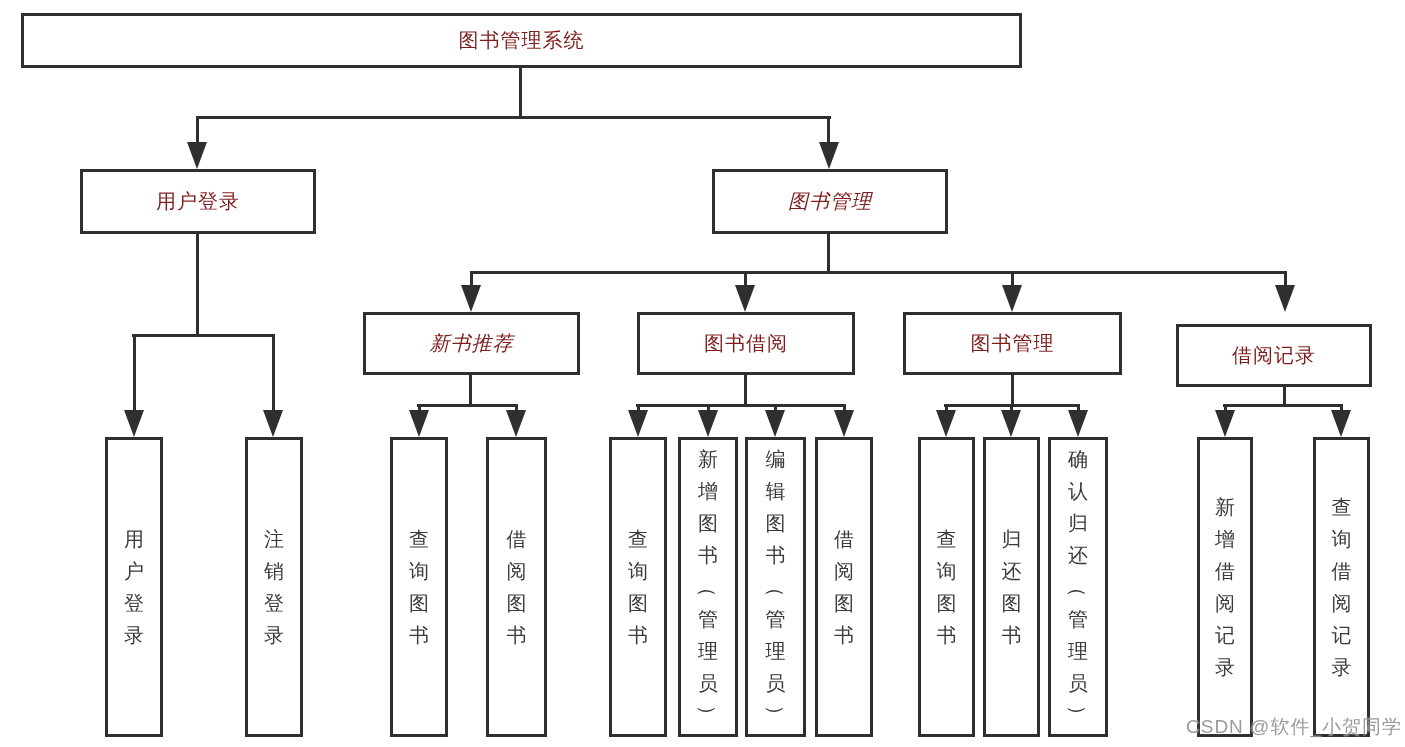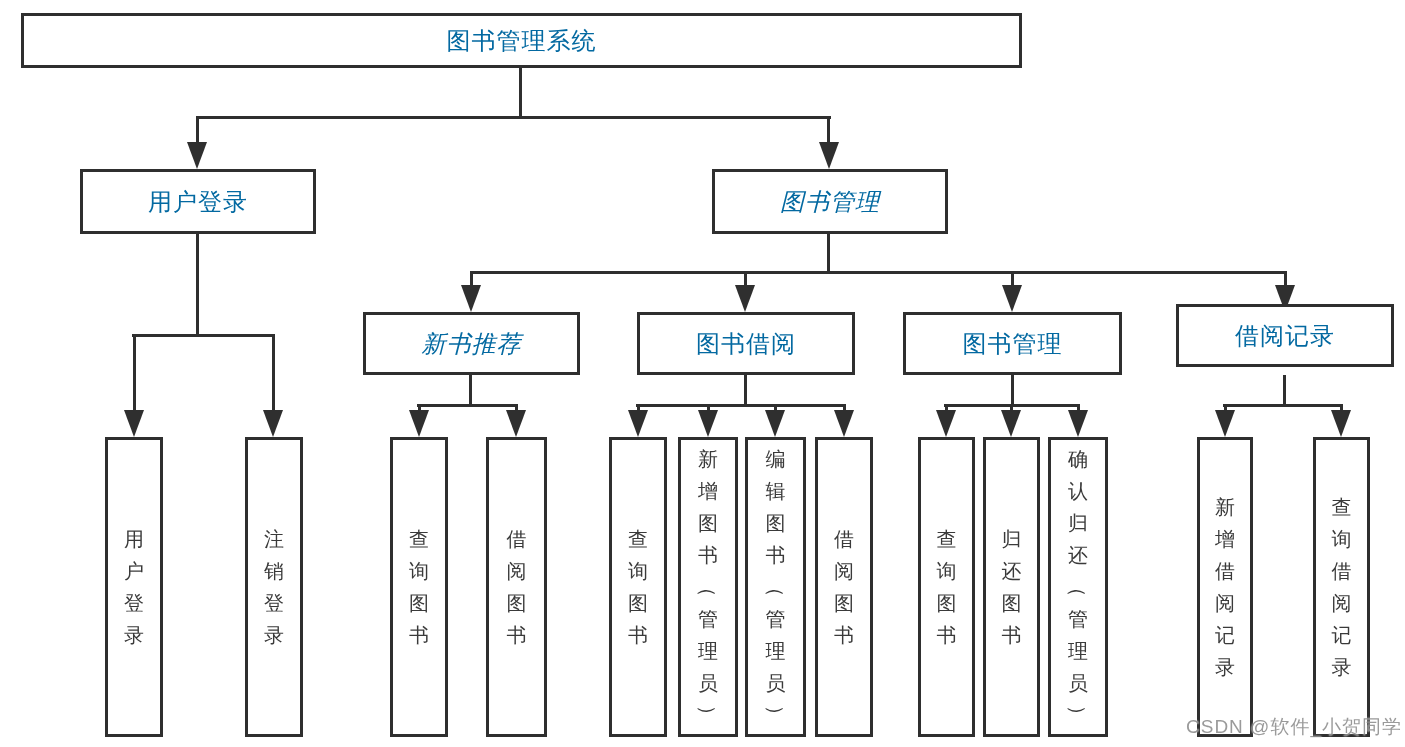--- a/index.html
+++ b/index.html
@@ -12,22 +12,22 @@
     background: #ffffff;
     overflow: hidden;
   }
   .box {
     position: absolute;
     border: 3px solid #2f2f2f;
     background: #ffffff;
     display: flex;
     align-items: center;
     justify-content: center;
-    color: #0369a1;
-    font-size: 24px;
+    color: #7f1d1d;
+    font-size: 20px;
     letter-spacing: 1px;
     z-index: 2;
   }
   .vbox {
     position: absolute;
     border: 3px solid #2f2f2f;
     background: #ffffff;
     display: flex;
     flex-direction: column;
     align-items: center;
@@ -95,21 +95,21 @@
   <div class="line" style="left:744px; top:271px; width:3px; height:18px;"></div>
   <div class="arr" style="left:735px; top:285px;"></div>
   <div class="line" style="left:1011px; top:271px; width:3px; height:18px;"></div>
   <div class="arr" style="left:1002px; top:285px;"></div>
   <div class="line" style="left:1284px; top:271px; width:3px; height:18px;"></div>
   <div class="arr" style="left:1275px; top:285px;"></div>
 
   <div class="box" style="left:363px; top:312px; width:217px; height:63px;font-style:italic;">新书推荐</div>
   <div class="box" style="left:637px; top:312px; width:218px; height:63px;">图书借阅</div>
   <div class="box" style="left:903px; top:312px; width:219px; height:63px;">图书管理</div>
-  <div class="box" style="left:1176px; top:304px; width:218px; height:63px;">借阅记录</div>
+  <div class="box" style="left:1176px; top:324px; width:196px; height:63px;">借阅记录</div>
 
   <div class="line" style="left:469px; top:375px; width:3px; height:31px;"></div>
   <div class="line" style="left:417px; top:404px; width:101px; height:3px;"></div>
   <div class="line" style="left:418px; top:404px; width:3px; height:10px;"></div>
   <div class="arr" style="left:409px; top:410px;"></div>
   <div class="line" style="left:515px; top:404px; width:3px; height:10px;"></div>
   <div class="arr" style="left:506px; top:410px;"></div>
 
   <div class="line" style="left:744px; top:375px; width:3px; height:31px;"></div>
   <div class="line" style="left:636px; top:404px; width:210px; height:3px;"></div>

